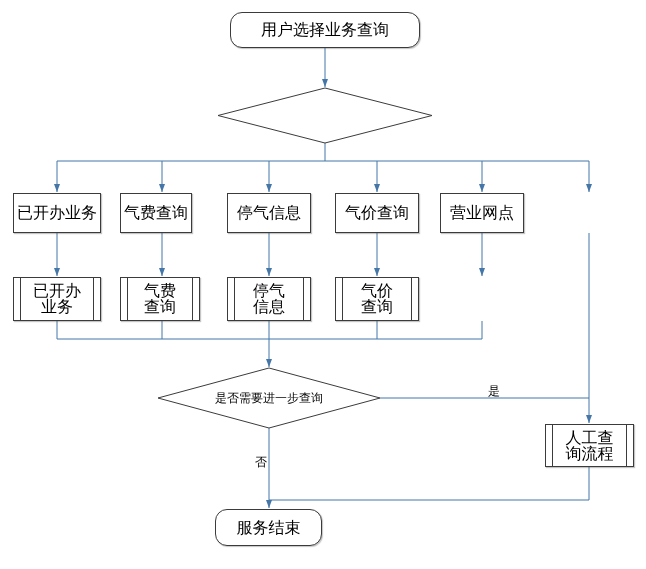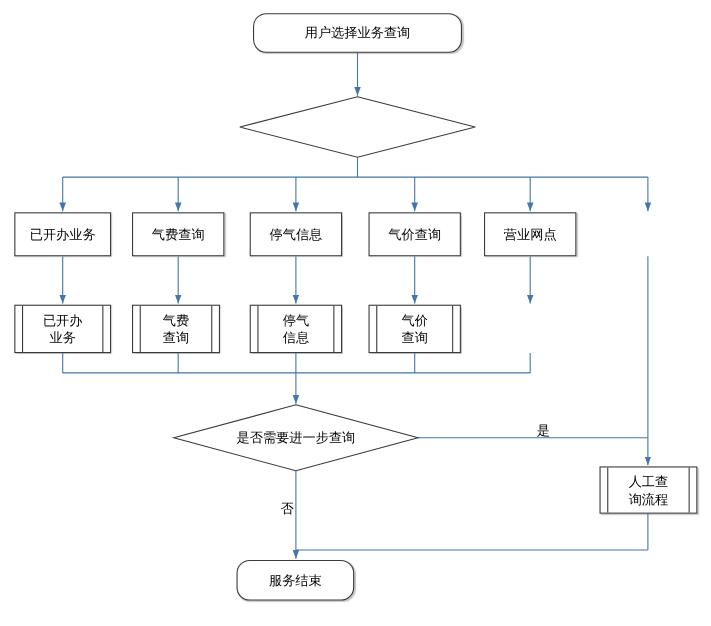--- a/index.html
+++ b/index.html
@@ -6,21 +6,21 @@
   html,body { background:#ffffff; }
   body { font-family:"DejaVu Sans", sans-serif; color:var(--text,#000); }
   .canvas { position:relative; width:646px; height:569px; background:var(--background,#fff); overflow:hidden; }
   svg.wires { position:absolute; left:0; top:0; }
   .wire line { stroke:var(--connector,#4576a8); stroke-width:1; fill:none; }
   .arrow-head { fill:var(--connector,#4576a8); }
   .shape-outline { fill:#ffffff; stroke:var(--border,#3b3b3b); stroke-width:1; }
   .node {
     position:absolute; display:flex; flex-direction:column;
     align-items:center; justify-content:center; text-align:center;
-    font-size:12px; line-height:16px; color:var(--text,#000);
+    font-size:16px; line-height:16px; color:var(--text,#000);
     background:#fff; border:1px solid var(--border,#3b3b3b);
     box-shadow:1px 1px 1px rgba(90,90,90,0.35);
   }
   .terminator { border-radius:12px; }
   .pp::before, .pp::after {
     content:""; position:absolute; top:0; bottom:0; width:1px;
     background:var(--border,#3b3b3b);
   }
   .pp::before { left:6px; }
   .pp::after  { right:6px; }
@@ -76,21 +76,21 @@
   </svg>
 
   <div class="node terminator" style="left:230px;top:12px;width:190px;height:36px">
     <span>用户选择业务查询</span>
   </div>
 
 
   <div class="node proc" style="left:13px;top:193px;width:88px;height:40px">
     <span>已开办业务</span>
   </div>
-  <div class="node proc" style="left:120px;top:193px;width:84px;height:40px">
+  <div class="node proc" style="left:120px;top:193px;width:72px;height:40px">
     <span>气费查询</span>
   </div>
   <div class="node proc" style="left:227px;top:193px;width:84px;height:40px">
     <span>停气信息</span>
   </div>
   <div class="node proc" style="left:335px;top:193px;width:84px;height:40px">
     <span>气价查询</span>
   </div>
   <div class="node proc" style="left:440px;top:193px;width:84px;height:40px">
     <span>营业网点</span>

